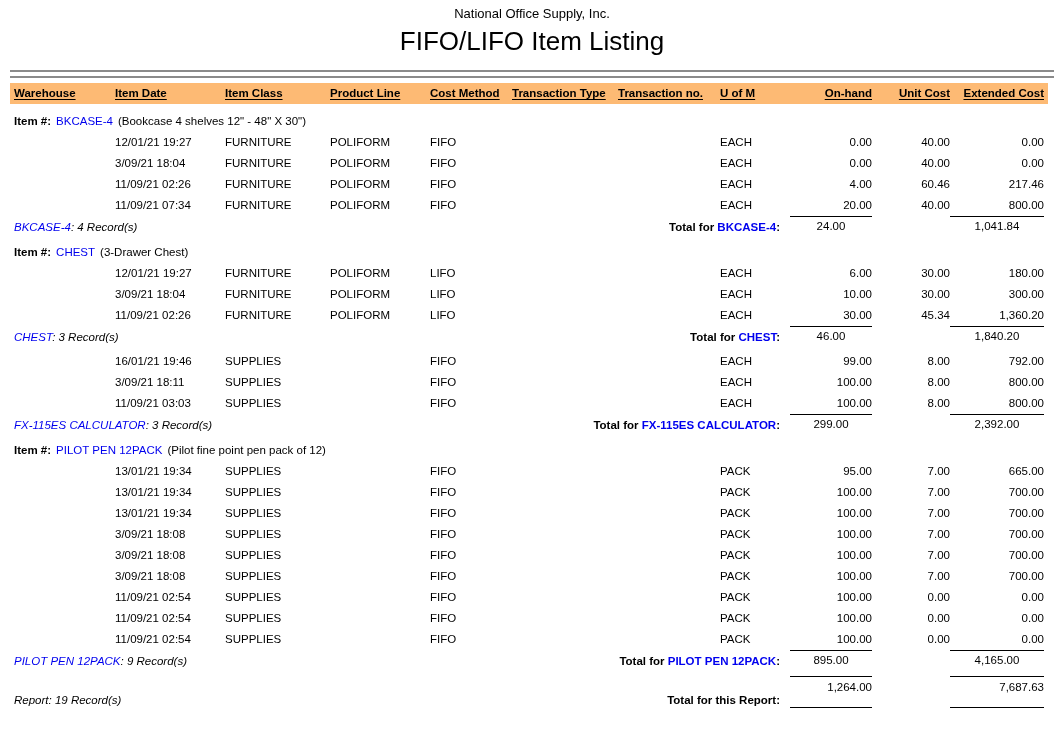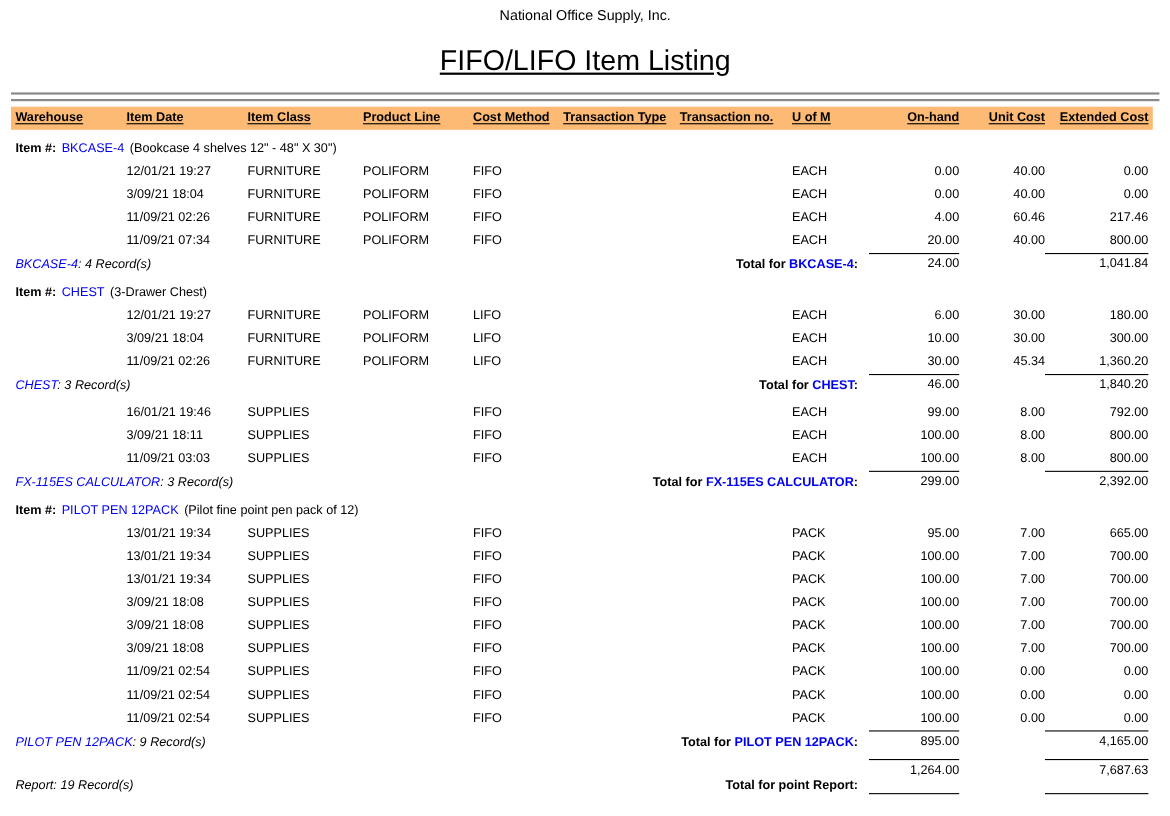--- a/index.html
+++ b/index.html
@@ -1,21 +1,21 @@
 <!DOCTYPE html>
 <html><head>
 <meta charset="utf-8">
 <style>
   * { margin:0; padding:0; box-sizing:border-box; }
   html,body { width:1064px; height:742px; background:#ffffff; overflow:hidden;
     font-family:"Liberation Sans", sans-serif; color:#000; }
   .page { padding:6px 10px 0 10px; }
 
   .company { text-align:center; font-size:13px; height:16px; }
-  .title   { text-align:center; font-size:26px; margin-top:18px; height:34px;text-decoration:underline; }
+  .title   { text-align:center; font-size:26px; margin-top:4px; height:34px; }
 
   .double-rule { margin-top:10px; height:8px;
     border-top:2px solid #8a8a8a; border-bottom:2px solid #8a8a8a; }
 
   .row { display:grid;
     grid-template-columns:101px 110px 105px 100px 82px 106px 102px 70px 82px 78px 94px; }
   .cell { font-size:11.5px; line-height:21px; white-space:nowrap; overflow:visible; }
   .num  { text-align:right; }
 
   .hdr-band { margin-top:5px; background:#fdba74; height:21px; align-items:center;
@@ -35,21 +35,21 @@
   .data-row .cell { height:21px; }
 
   .total-row { height:20px; }
   .total-row .cell { line-height:18px; }
   .span8 { grid-column:1 / 9; display:flex; justify-content:space-between;
     align-items:flex-end; padding-right:10px; }
   .summary { font-style:italic; font-size:11.5px; }
   .summary .link-it { color:#0000ee; }
   .total-label { font-weight:bold; font-size:11.5px; }
   .total-label .link { font-weight:bold; }
-  .total-num { border-top:1.5px solid #000; font-size:11.5px; }
+  .total-num { border-top:1.5px solid #000; font-size:11.5px;text-align:center; }
 
   .report-total-row { margin-top:6px; height:34px; padding-left:4px; }
   .report-total-row .cell { line-height:20px; }
   .total-final { border-top:1.5px solid #000; border-bottom:1.5px solid #000;
     height:32px; padding-bottom:26px; }
 </style>
 </head>
 <body>
 
 <div class="page">
@@ -394,19 +394,19 @@
       <div class="cell num total-num">895.00</div>
       <div class="cell num"></div>
       <div class="cell num total-num">4,165.00</div>
     </div>
   </section>
 </div>
 
   <div class="row report-total-row">
     <div class="cell span8">
       <span class="summary"><span>Report:</span>&nbsp;<span>19 Record(s)</span></span>
-      <span class="total-label">Total for point Report:</span>
+      <span class="total-label">Total for this Report:</span>
     </div>
     <div class="cell num total-final">1,264.00</div>
     <div class="cell num"></div>
     <div class="cell num total-final">7,687.63</div>
   </div>
 </div>
 
 </body></html>

